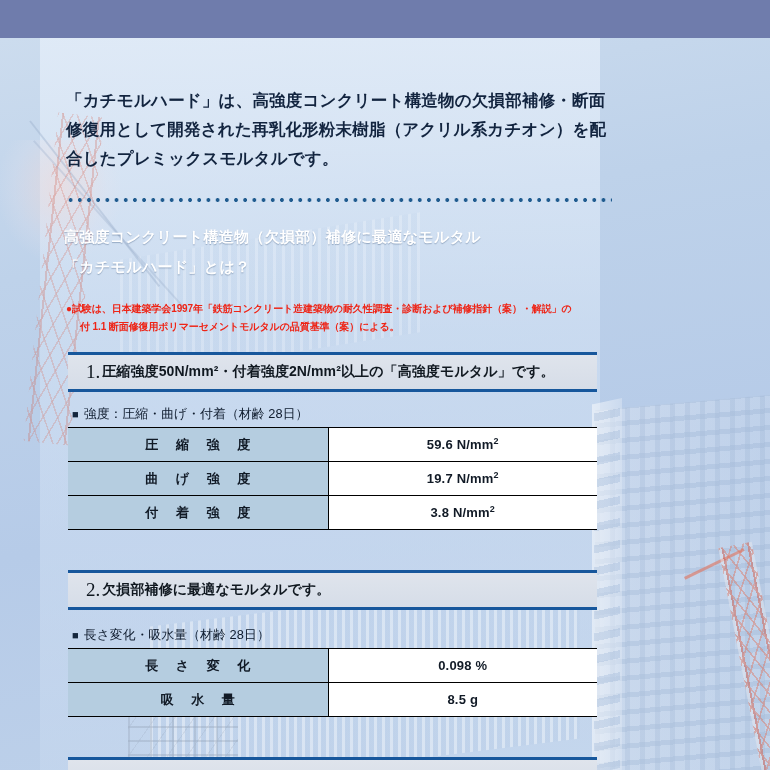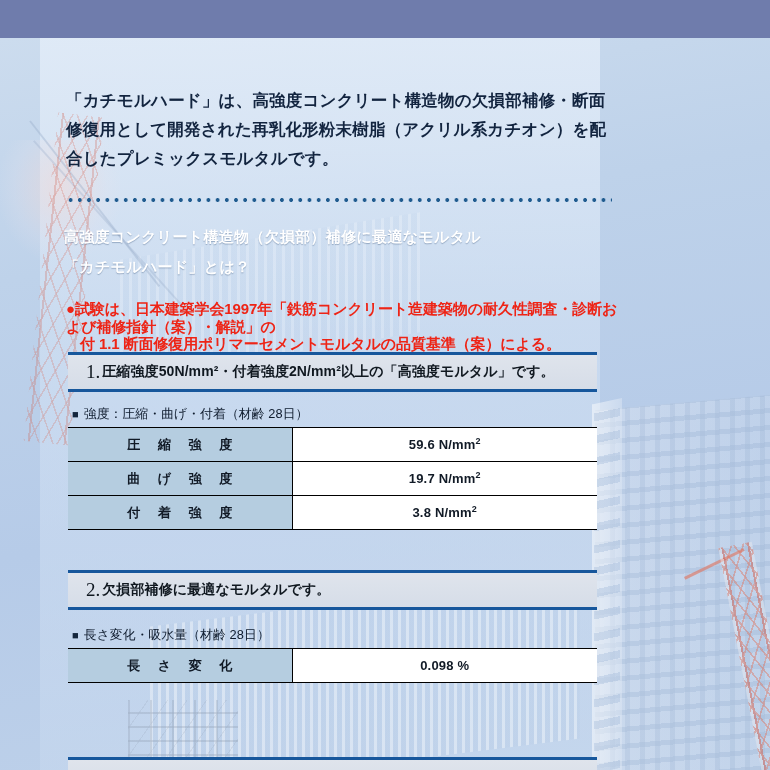--- a/index.html
+++ b/index.html
@@ -138,21 +138,21 @@
 
   .heading {
     position:absolute; left:64px; top:222px; width:560px;
     font-size:15px; line-height:30px; color:#ffffff; font-weight:bold;
     letter-spacing:.3px;
     text-shadow:0 1px 1px rgba(40,70,110,.35);
   }
 
   .note {
     position:absolute; left:66px; top:300px; width:552px;
-    font-size:15px; line-height:17.5px; color:#ee2416; font-weight:bold;
+    font-size:10px; line-height:17.5px; color:#ee2416; font-weight:bold;
     letter-spacing:-.1px;
   }
   .note .l2 { padding-left:14px; display:block; }
 
   
   .item {
     position:absolute; left:68px; width:529px; height:40px;
     background:linear-gradient(180deg,#dfe4ec 0%,#d6dde8 100%);
     border-top:3px solid #17579c;
     border-bottom:3px solid #17579c;
@@ -182,21 +182,21 @@
     border-collapse:collapse; table-layout:fixed;
   }
   #tbl1 { top:427px; }
   #tbl2 { top:648px; }
   .tbl td {
     height:34px; border-top:1.6px solid #000; border-bottom:1.6px solid #000;
     font-size:13px; font-weight:bold; color:#111a26; text-align:center;
     vertical-align:middle;
   }
   .tbl td.lab {
-    width:224px; background:#b5cde0; border-right:1.6px solid #000;
+    width:260px; background:#b5cde0; border-right:1.6px solid #000;
     letter-spacing:7px; text-indent:7px;
   }
   .tbl td.val { background:#ffffff; letter-spacing:.2px; }
   .tbl td.val sup { font-size:9px; vertical-align:super; }
 </style>
 </head>
 <body>
 
 <div id="bg">
   <div class="sky"></div>
@@ -268,20 +268,24 @@
   <div class="cap" id="cap2">
     <span class="sq">■</span><span>長さ変化・吸水量（材齢 28日）</span>
   </div>
 
   <table class="tbl" id="tbl2">
     <tbody>
       <tr>
         <td class="lab">長 さ 変 化</td>
         <td class="val"><span>0.098 %</span><sup></sup></td>
       </tr>
+      <tr>
+        <td class="lab">吸 水 量</td>
+        <td class="val"><span>8.5 g</span><sup></sup></td>
+      </tr>
     </tbody>
   </table>
 
   <div class="item" id="item3">
     <span class="num">3.</span>
     <span class="txt"></span>
   </div>
 
 </div>
 

